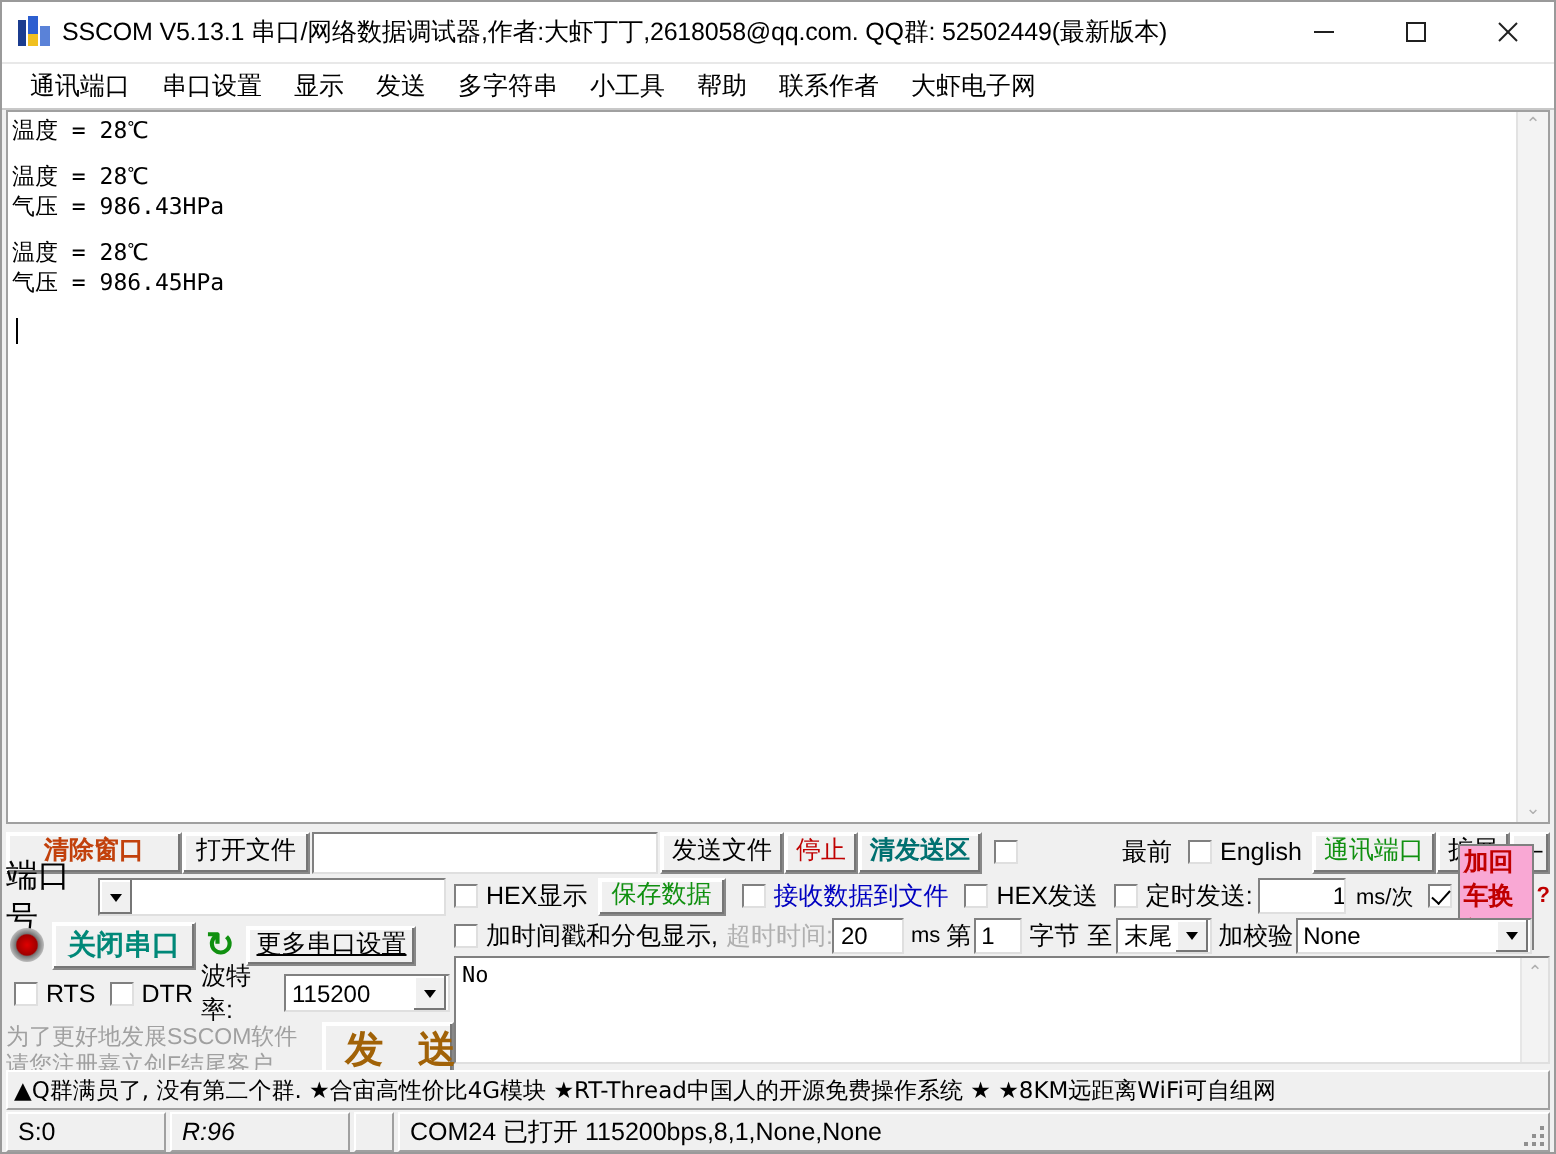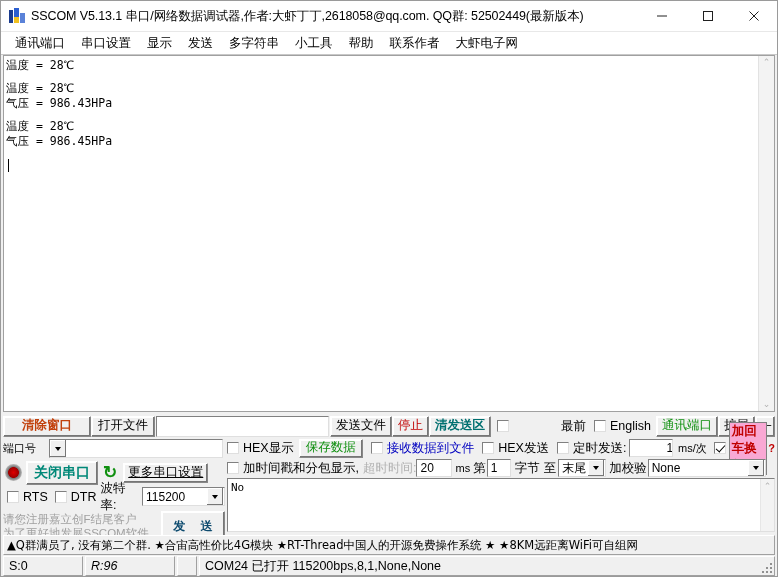--- a/index.html
+++ b/index.html
@@ -245,21 +245,21 @@
   .btn-minus { height: 21px; width: 20px; line-height: 17px; padding: 0; }
 
   
   .leftpanel {
     position: absolute;
     left: 2px; top: 437px;
     width: 222px; height: 96px;
     box-sizing: border-box;
   }
   .lp-row { display: flex; align-items: center; }
-  .lbl-port { font-size: 11px; width: 46px; }
+  .lbl-port { font-size: 16px; width: 46px; }
   .combo-port { width: 174px; }
   .led {
     width: 17px; height: 17px;
     border-radius: 50%;
     background: radial-gradient(circle at 50% 50%, #e00000 0%, #a00000 42%, #777 48%, #bbb 70%, #888 100%);
     flex: 0 0 auto;
     margin-left: 2px;
   }
   .btn-closeport {
     color: #008878;
@@ -287,23 +287,23 @@
   }
   .lbl-baud { font-size: 12.5px; margin-left: 4px; }
   .combo-baud { width: 86px; margin-left: 2px; }
   .regnote {
     color: #a0a0a0;
     font-size: 11.5px;
     line-height: 14px;
     white-space: nowrap;
   }
   .btn-send {
-    color: #0c4a6e;
+    color: #a16207;
     font-weight: bold;
-    font-size: 12px;
+    font-size: 19px;
     width: 66px;
     height: 30px;
     line-height: 26px;
     letter-spacing: 6px;
     text-indent: 6px;
   }
 
   
   .rightpanel {
     position: absolute;
@@ -517,22 +517,22 @@
       <span class="lbl-baud">波特率:</span>
       <div class="combo combo-baud">
         <span class="cval">115200</span>
         <span class="carrow">
             <i class="tri-d"></i>
           </span>
       </div>
     </div>
     <div class="lp-row" style="height:34px; margin-top:2px;">
       <div>
+        <div class="regnote">为了更好地发展SSCOM软件</div>
         <div class="regnote">请您注册嘉立创F结尾客户</div>
-        <div class="regnote">为了更好地发展SSCOM软件</div>
       </div>
       <div class="btn btn-send" style="margin-left:12px;">发  送</div>
     </div>
   </div>
 
   <div class="rightpanel">
     <div class="rp-row" style="height:20px;">
       <div class="cb"></div>
       <span class="lbl" style="margin-left:4px;">HEX显示</span>
       <div class="btn btn-savedata">保存数据</div>

